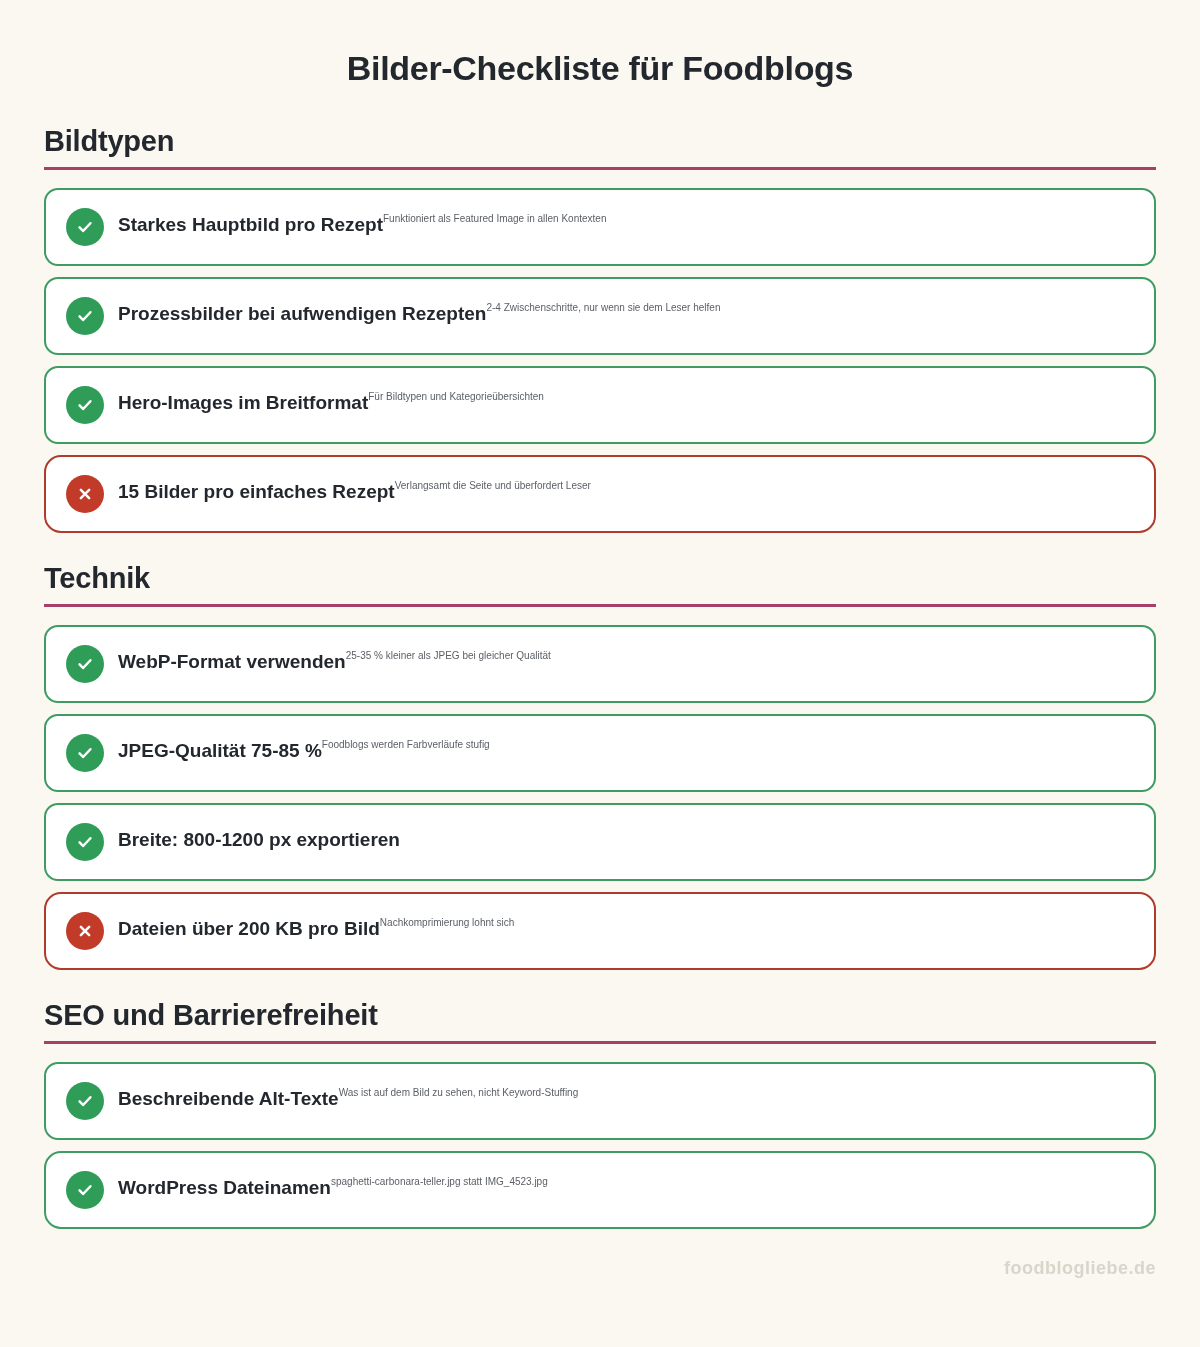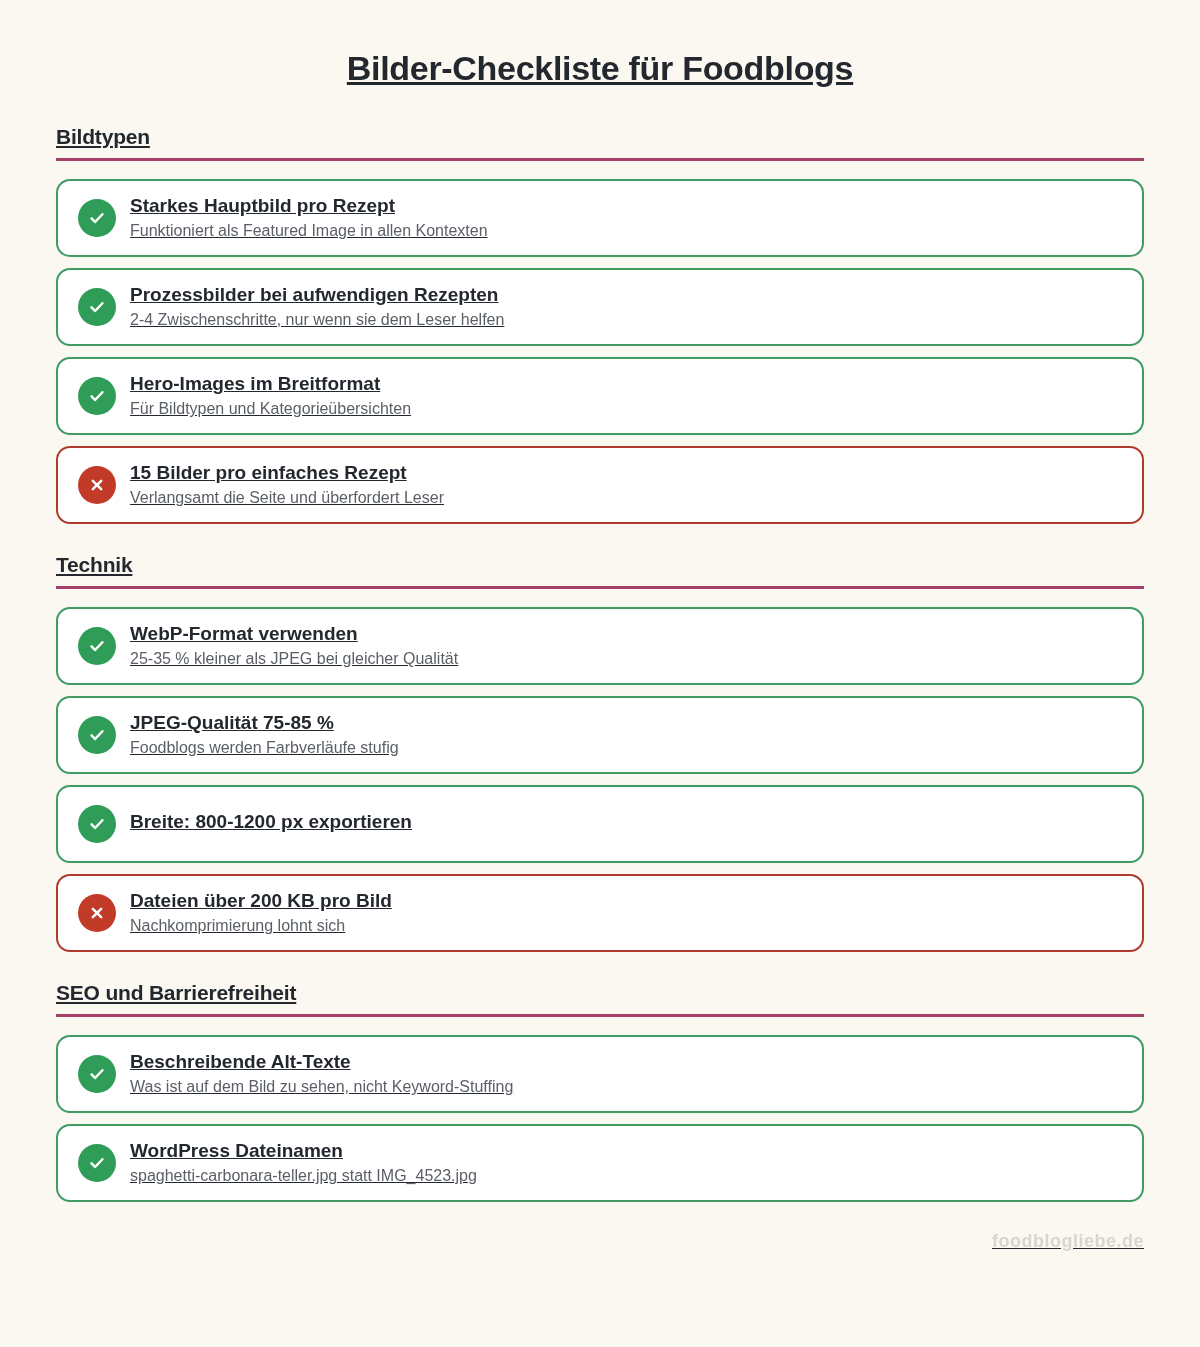--- a/index.html
+++ b/index.html
@@ -15,55 +15,55 @@
     --footer:#D8D5CB;
   }
   *{box-sizing:border-box;}
   html,body{margin:0;padding:0;}
   body{
     width:1200px;height:1347px;overflow:hidden;
     background:var(--bg);
     font-family:"Liberation Sans","DejaVu Sans",sans-serif;
     color:var(--title);
   }
-  .page{width:1200px;height:1347px;padding:48px 56px 0;position:relative;text-decoration:underline;}
+  .page{width:1200px;height:1347px;padding:48px 44px 0;position:relative;}
   .page-title{
     margin:0 0 36px;
     font-size:34px;line-height:1.2;font-weight:800;
     text-align:center;color:var(--title);letter-spacing:-0.3px;
   }
   .section{margin-bottom:29px;}
   .section-heading-wrap{
     border-bottom:3px solid var(--underline);
     padding-bottom:9px;margin-bottom:18px;
   }
   .section-heading{
-    margin:0;font-size:21px;font-weight:800;color:var(--title);letter-spacing:-0.2px;
+    margin:0;font-size:29px;font-weight:800;color:var(--title);letter-spacing:-0.2px;
   }
   .card{
     display:flex;align-items:center;
     background:var(--card-bg);
     border:2px solid var(--green-border);
     border-radius:14px;
     height:78px;padding:0 20px;
     margin-bottom:11px;
   }
-  .card:last-child{margin-bottom:0;}
+  .card:last-child{margin-bottom:0;border-radius:17px;}
   .card.bad{border-color:var(--red-border);}
   .badge{
     width:38px;height:38px;border-radius:50%;
     display:flex;align-items:center;justify-content:center;
     flex-shrink:0;margin-right:14px;
     background:var(--green);
   }
   .badge.bad{background:var(--red);}
   .badge svg{display:block;}
-  .card-text{display:flex;flex-direction:column;justify-content:flex-end;}
+  .card-text{display:flex;justify-content:flex-end;}
   .card-title{font-size:19px;font-weight:700;color:var(--title);line-height:1.25;margin-bottom:3px;}
-  .card-subtitle{font-size:16px;color:var(--subtitle);line-height:1.25;}
+  .card-subtitle{font-size:10px;color:var(--subtitle);line-height:1.25;}
   .footer{
     margin-top:16px;text-align:right;
     font-size:18px;font-weight:700;letter-spacing:0.5px;
     color:var(--footer);
   }
 </style>
 </head>
 <body>
 
 <div class="page">

